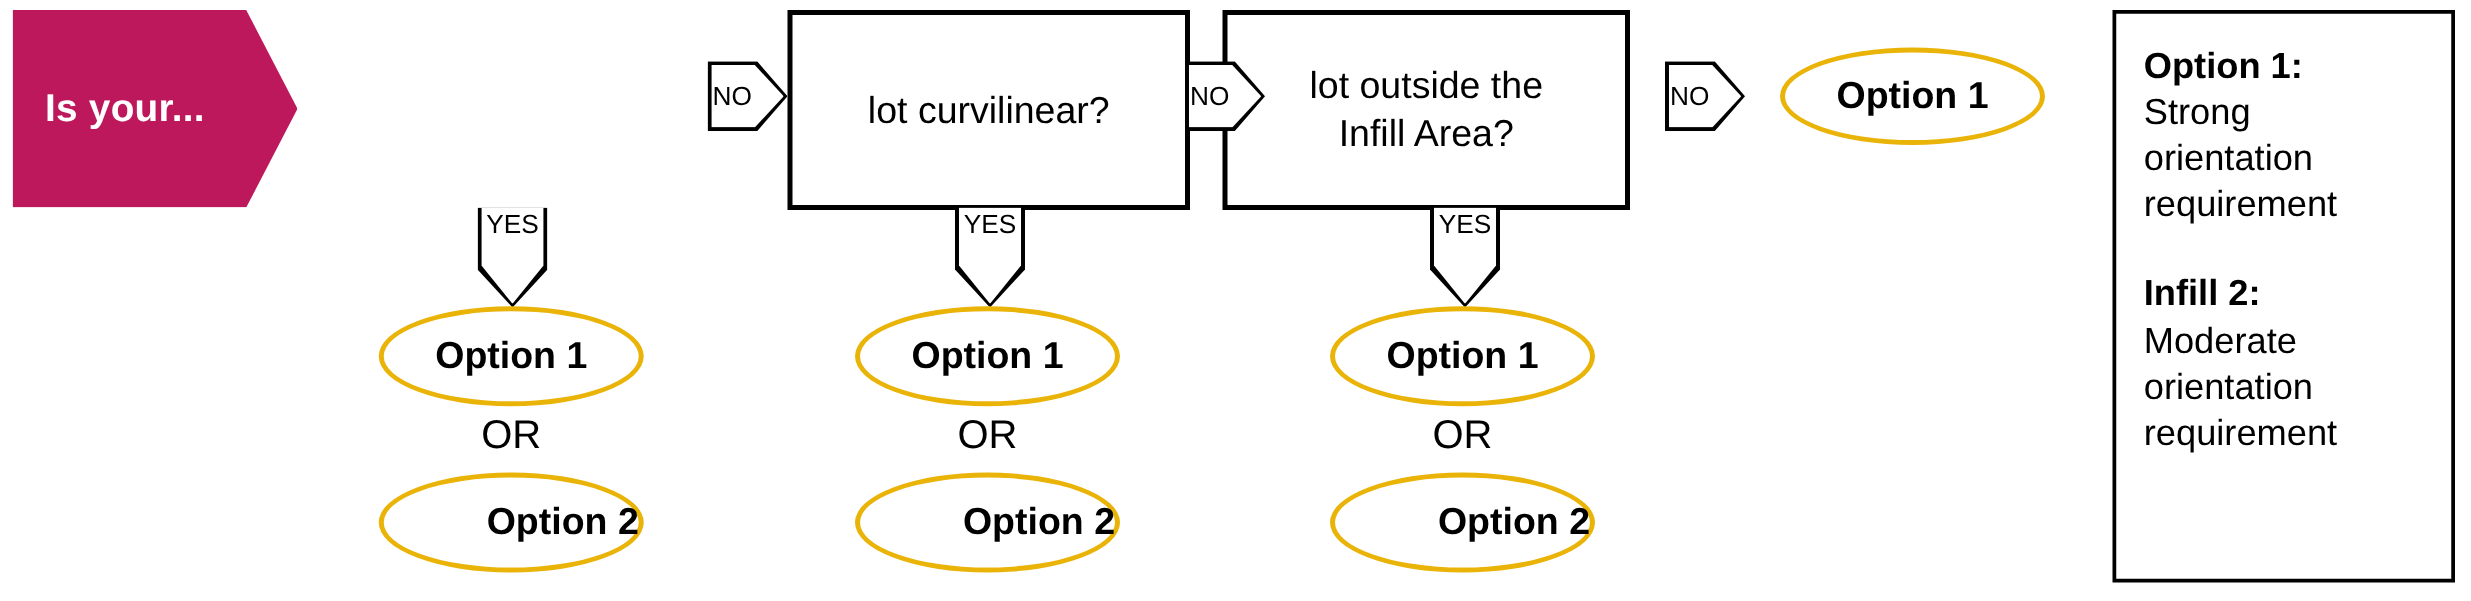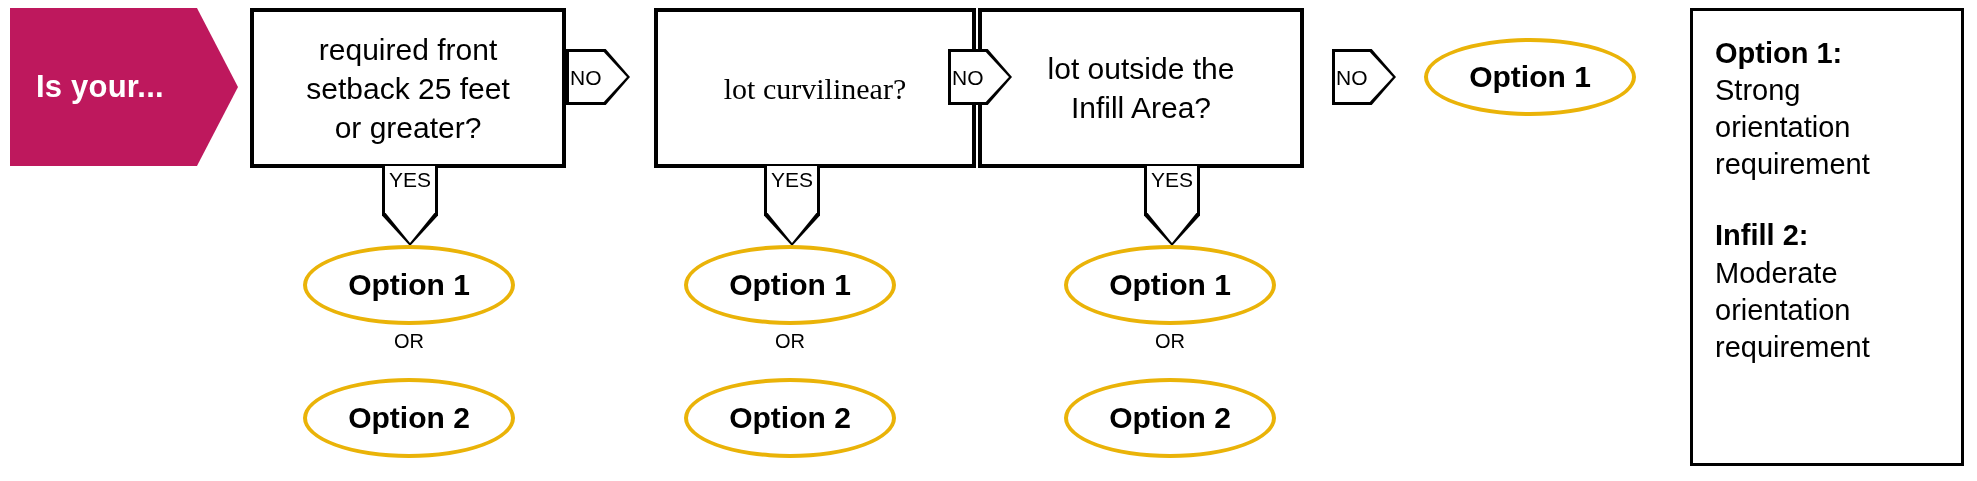--- a/index.html
+++ b/index.html
@@ -55,21 +55,21 @@
     text-align: center;
   }
   .decision-box-label {
     font-size: 30px;
     line-height: 1.30;
     font-weight: 400;
     padding: 0 8px;
     white-space: pre-line;
   }
   #box-0 { left: 250px;  width: 316px; }
-  #box-1 { left: 654px;  width: 322px; font-family: Liberation Serif, serif; }
+  #box-1 { left: 630px;  width: 322px; }
   #box-2 { left: 978px; width: 326px; }
 
   
   .no-connector {
     position: absolute;
     top: 49px;
     width: 64px;
     height: 56px;
   }
   .no-connector .no-shape {
@@ -149,32 +149,32 @@
     align-items: center;
     justify-content: center;
   }
   .option-ellipse-label {
     font-size: 30px;
     font-weight: bold;
     line-height: 1;
     white-space: nowrap;
   }
   .opt1-row { top: 245px; width: 212px; height: 80px; }
-  .opt2-row { top: 378px; width: 212px; height: 80px; }
+  .opt2-row { top: 378px; width: 212px; height: 80px; justify-content: flex-end; }
   #opt1-col-0, #opt2-col-0 { left: 303px; }
   #opt1-col-1, #opt2-col-1 { left: 684px; }
   #opt1-col-2, #opt2-col-2 { left: 1064px; }
 
   
   .or-label {
     position: absolute;
     top: 331px;
     width: 212px;
     text-align: center;
-    font-size: 20px;
+    font-size: 32px;
     line-height: 1;
     color: #000000;
   }
   #or-col-0 { left: 303px; }
   #or-col-1 { left: 684px; }
   #or-col-2 { left: 1064px; }
 
   
   #terminal-option {
     position: absolute;
@@ -211,25 +211,20 @@
 </style>
 </head>
 <body>
 
 <div id="canvas">
 
   <div class="entry-arrow">
     <span class="entry-arrow-label">Is your...</span>
   </div>
 
-  <div class="decision-box" id="box-0">
-    <span class="decision-box-label">required front
-setback 25 feet
-or greater?</span>
-  </div>
 
   <div class="decision-box" id="box-1">
     <span class="decision-box-label">lot curvilinear?</span>
   </div>
 
   <div class="decision-box" id="box-2">
     <span class="decision-box-label">lot outside the
 Infill Area?</span>
   </div>
 

